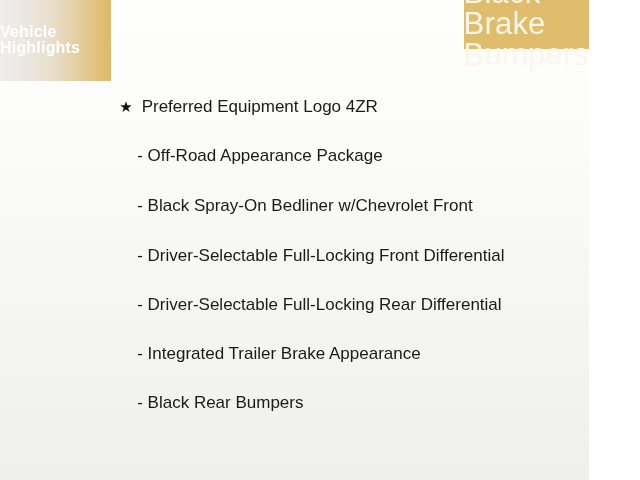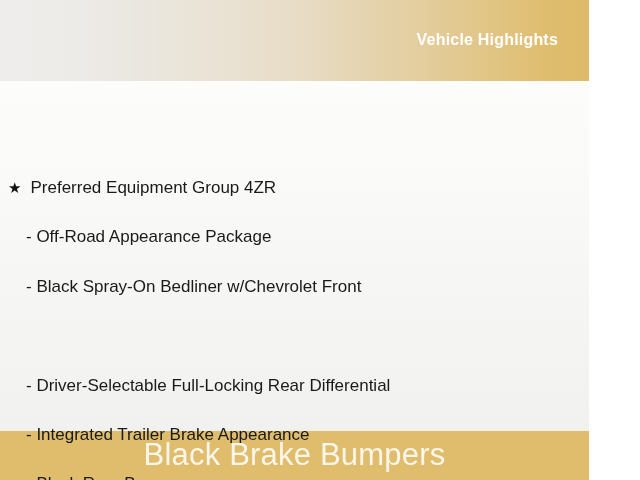--- a/index.html
+++ b/index.html
@@ -14,21 +14,21 @@
     font-family: "Liberation Sans", sans-serif;
   }
 
   .slide {
     position: relative;
     width: 589px;
     height: 480px;
     box-sizing: border-box;
     background: linear-gradient(to bottom, #fefefd 0%, #fbfbfa 30%, #f5f5f4 65%, #efefee 100%);
     display: flex;
-    flex-direction: column;
+    flex-direction: row;
   }
 
   
   .header {
     position: relative;
     height: 81px;
     flex: 0 0 81px;
     background: linear-gradient(to right,
         #eeedeb 0%,
         #edebe8 12%,
@@ -119,31 +119,34 @@
 <div class="slide">
 
   <div class="header">
     <span class="header-title">Vehicle Highlights</span>
   </div>
 
   <ul class="features">
 
     <li class="feature-row level-0" style="top:96px;">
       <span class="bullet-star">★</span>
-      <span class="feature-text">Preferred Equipment Group 4ZR</span>
+      <span class="feature-text">Preferred Equipment Logo 4ZR</span>
     </li>
 
     <li class="feature-row level-1" style="top:145px;">
       <span class="feature-text">- Off-Road Appearance Package</span>
     </li>
 
     <li class="feature-row level-1" style="top:195px;">
       <span class="feature-text">- Black Spray-On Bedliner w/Chevrolet Front</span>
     </li>
 
+    <li class="feature-row level-1" style="top:245px;">
+      <span class="feature-text">- Driver-Selectable Full-Locking Front Differential</span>
+    </li>
 
     <li class="feature-row level-1" style="top:294px;">
       <span class="feature-text">- Driver-Selectable Full-Locking Rear Differential</span>
     </li>
 
     <li class="feature-row level-1" style="top:343px;">
       <span class="feature-text">- Integrated Trailer Brake Appearance</span>
     </li>
 
     <li class="feature-row level-1" style="top:392px;">

